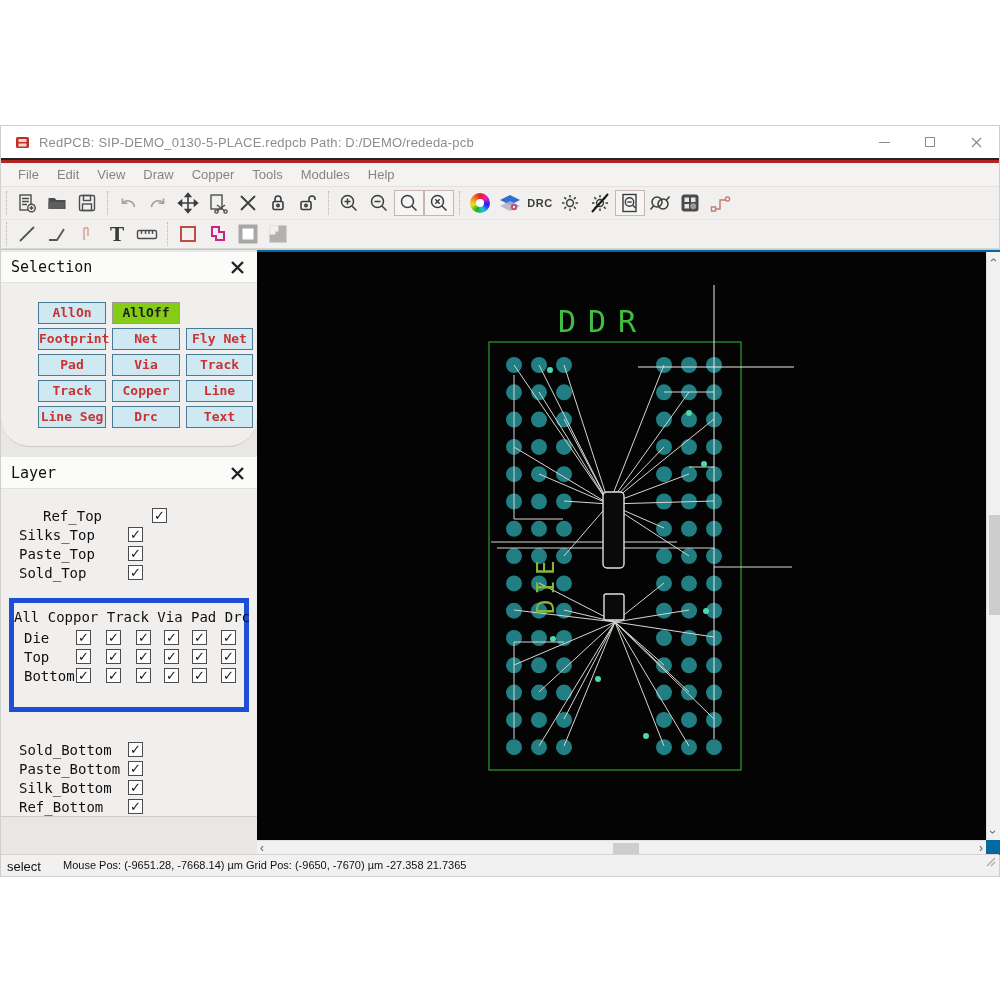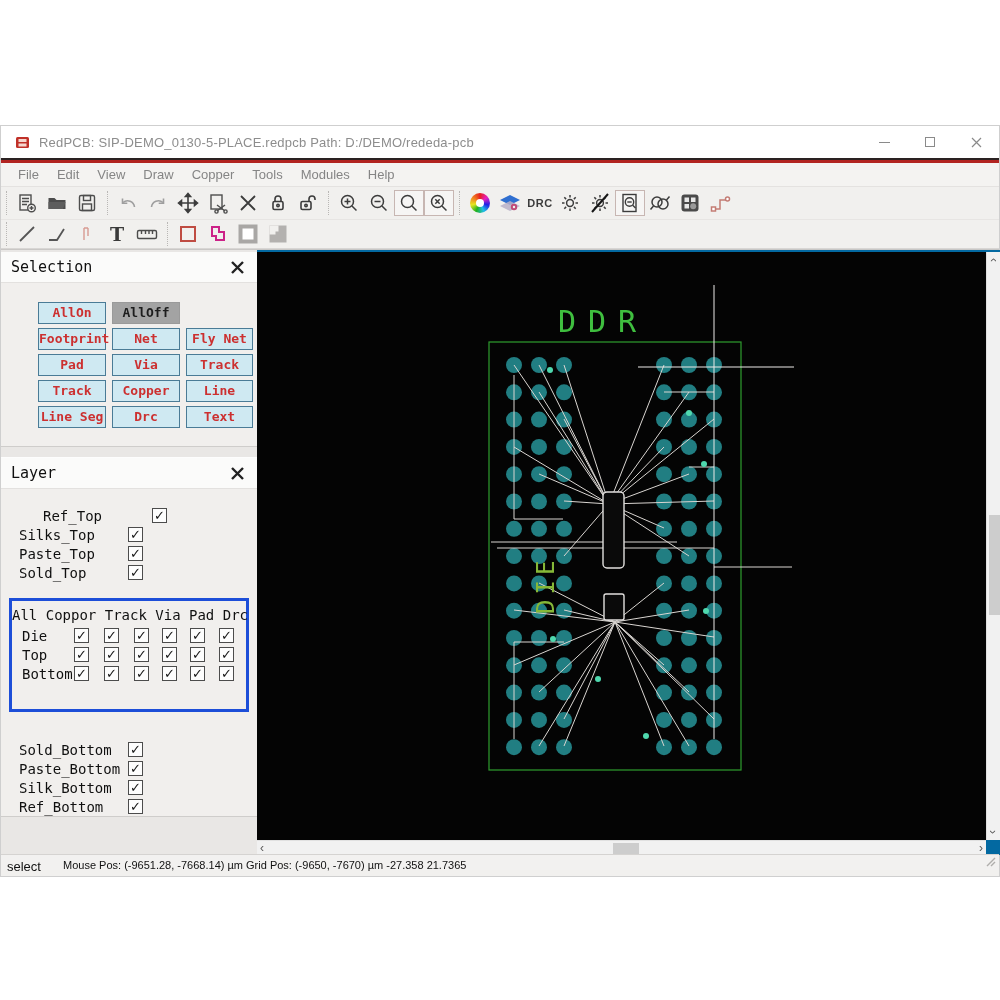--- a/index.html
+++ b/index.html
@@ -34,33 +34,33 @@
   .ttext { font-family:"DejaVu Serif", serif; font-size:19px; font-weight:bold; color:#3a3a3a; line-height:1; }
 
   
   .main { position:absolute; left:0; top:123px; width:100%; height:605px; background:#e4e2e0; border-top:1px solid #c9c7c5; }
   .left-col { position:absolute; left:0; top:0; width:256px; height:100%; background:#e9e7e5; }
 
   .panel { position:absolute; left:0; width:256px; background:#f1efed; font-family:"DejaVu Sans Mono", monospace; }
   .panel-title { position:relative; height:31px; background:#fbfbfa; border-bottom:1px solid #e3e1df; display:flex; align-items:center; }
   .panel-title span.pt-label { margin-left:10px; font-size:15px; color:#101010; }
   .panel-close { position:absolute; right:12px; top:8px; width:15px; height:15px; }
-  .sel-panel { top:2px; height:195px; border-bottom:1px solid #cfcdcb; }
+  .sel-panel { top:2px; height:195px; border-bottom:1px solid #cfcdcb;border-radius:29px; }
   .sel-grid { position:absolute; left:18px; top:50px; display:grid; grid-template-columns:68px 68px 67px; column-gap:6px; row-gap:4px;padding-left:19px; }
   .sel-btn { height:22px; line-height:20px; text-align:center; font-size:13px; font-weight:bold; color:#cc3030; background:#cfe9f2; border:1px solid #4a7b96; }
-  .sel-btn.gray { background:#a3a3a3; border-color:#9a9a9a; color:#1d1d1d; }
+  .sel-btn.gray { background:#84cc16; border-color:#9a9a9a; color:#1d1d1d; }
 
   .layer-panel { top:207px; height:360px; border-top:1px solid #fdfdfd; border-bottom:1px solid #cfcdcb; }
 
   .cb { display:inline-block; width:15px; height:15px; background:#fdfdfd; border:1px solid #4c4c4c; font-size:13px; line-height:13px; text-align:center; color:#151515; font-family:"DejaVu Sans", sans-serif; }
   .layer-row { position:absolute; left:0; width:100%; height:17px; }
   .layer-row .lab { position:absolute; left:18px; top:0; font-size:14px; color:#101010; white-space:pre; }
   .layer-row .cb { position:absolute; left:127px; top:0; }
 
-  .matrix-box { position:absolute; left:8px; top:140px; width:240px; height:114px; border:3px solid #1d4ed8;padding-left:9px; }
+  .matrix-box { position:absolute; left:8px; top:140px; width:240px; height:114px; border:5px solid #1d4ed8;padding-left:9px; }
   .matrix-header { position:absolute; left:0; top:6px; width:100%; text-align:center; font-size:14px; color:#101010; white-space:pre; }
   .matrix-row { position:absolute; left:0; width:100%; height:18px; }
   .matrix-row .lab { position:absolute; left:10px; font-size:14px; color:#101010; }
   .matrix-row .cb { position:absolute; top:0; }
 
   
   .canvas-wrap { position:absolute; left:256px; top:0; width:744px; height:605px; background:#0369a1; }
   .pcb-svg { position:absolute; left:0; top:2px; }
   .vscroll { position:absolute; right:0; top:2px; width:15px; height:588px; background:#f1f1f1; border-left:1px solid #e0e0e0; }
   .hscroll { position:absolute; left:0; bottom:0; width:729px; height:15px; background:#f1f1f1; border-top:1px solid #e0e0e0; }

